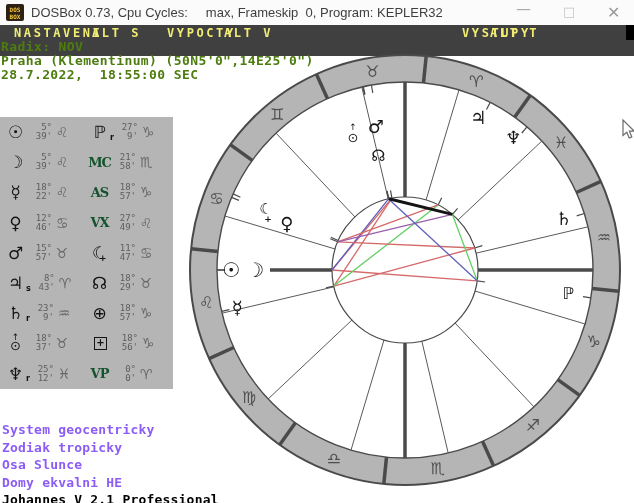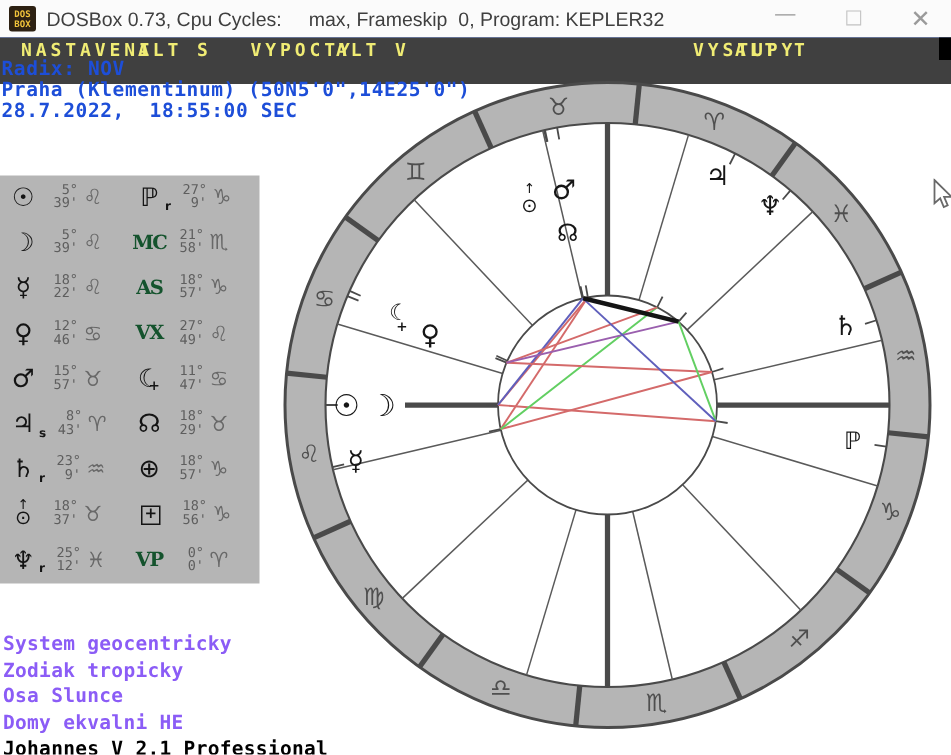--- a/index.html
+++ b/index.html
@@ -16,21 +16,21 @@
   .ctrl{position:absolute;top:3px;font:15px "DejaVu Sans",sans-serif;color:#ababab;cursor:default}
   .ctrl.min{left:516px;top:0px}
   .ctrl.max{left:563px;font-size:13px;top:4px;color:#c4c4c4}
   .ctrl.cls{left:607px;font-size:16px;color:#9a9a9a}
   
   .menubar{position:absolute;left:0;top:25px;width:634px;height:31px;background:#404040}
   .mitem{position:absolute;top:1px;font:bold 12px "DejaVu Sans Mono",monospace;color:#f0ec74;
          letter-spacing:2.6px;white-space:pre}
   .mblack{position:absolute;right:0;top:0;width:8px;height:15px;background:#000}
   
-  .hline{position:absolute;left:1px;font:bold 13px "DejaVu Sans Mono",monospace;color:#1d4ed8;
+  .hline{position:absolute;left:1px;font:bold 13px "DejaVu Sans Mono",monospace;color:#4d7c0f;
          white-space:pre;letter-spacing:0.4px}
   .h-radix{top:39px}
   .h-place{top:53px}
   .h-date{top:67px}
   
   .panel{position:absolute;left:0;top:117px;width:173px;height:272px;background:#b5b5b5}
   .prow{display:flex;height:30.2px;align-items:center}
   .pcell{display:flex;align-items:center}
   .pcell.l{width:84px;padding-left:3px}
   .pcell.r{flex:1}

